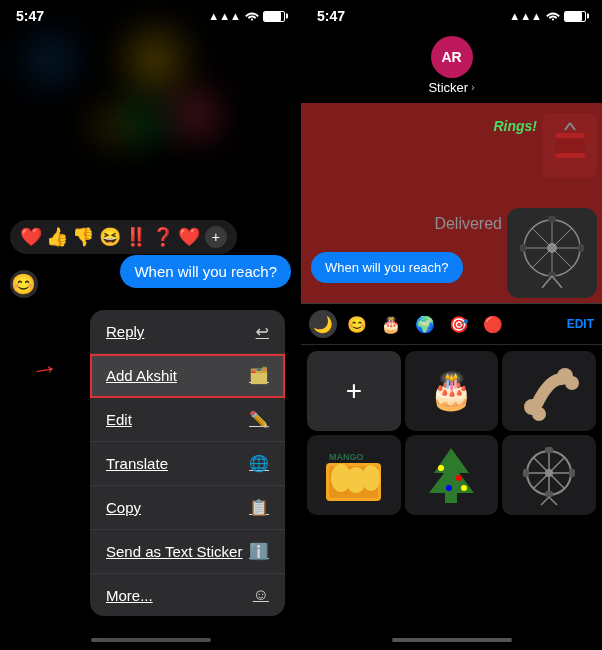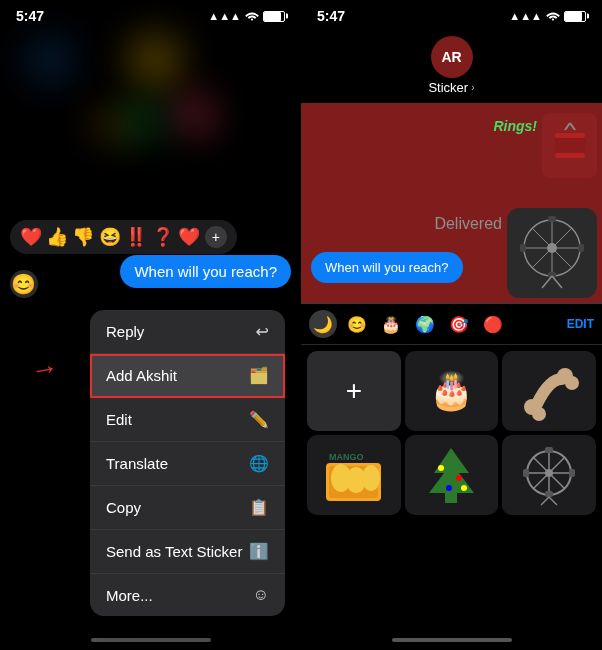--- a/index.html
+++ b/index.html
@@ -155,20 +155,21 @@
 
     .context-menu-item {
       display: flex;
       align-items: center;
       justify-content: space-between;
       padding: 12px 16px;
       color: #fff;
       font-size: 15px;
       border-bottom: 1px solid #3a3a3c;
       position: relative;
+      text-decoration: underline;
     }
     .context-menu-item:last-child {
       border-bottom: none;
     }
     .context-menu-item.highlighted {
       background: rgba(255,255,255,0.1);
       outline: 2px solid #e03030;
       outline-offset: -2px;
       border-radius: 0;
     }
@@ -217,21 +218,21 @@
       display: flex;
       flex-direction: column;
       align-items: center;
       padding: 8px 0;
       background: #000;
     }
     .avatar {
       width: 42px;
       height: 42px;
       border-radius: 50%;
-      background: #7f1d1d;
+      background: #be185d;
       display: flex;
       align-items: center;
       justify-content: center;
       color: #fff;
       font-size: 14px;
       font-weight: 600;
       margin-bottom: 2px;
     }
     .contact-name {
       color: #fff;

